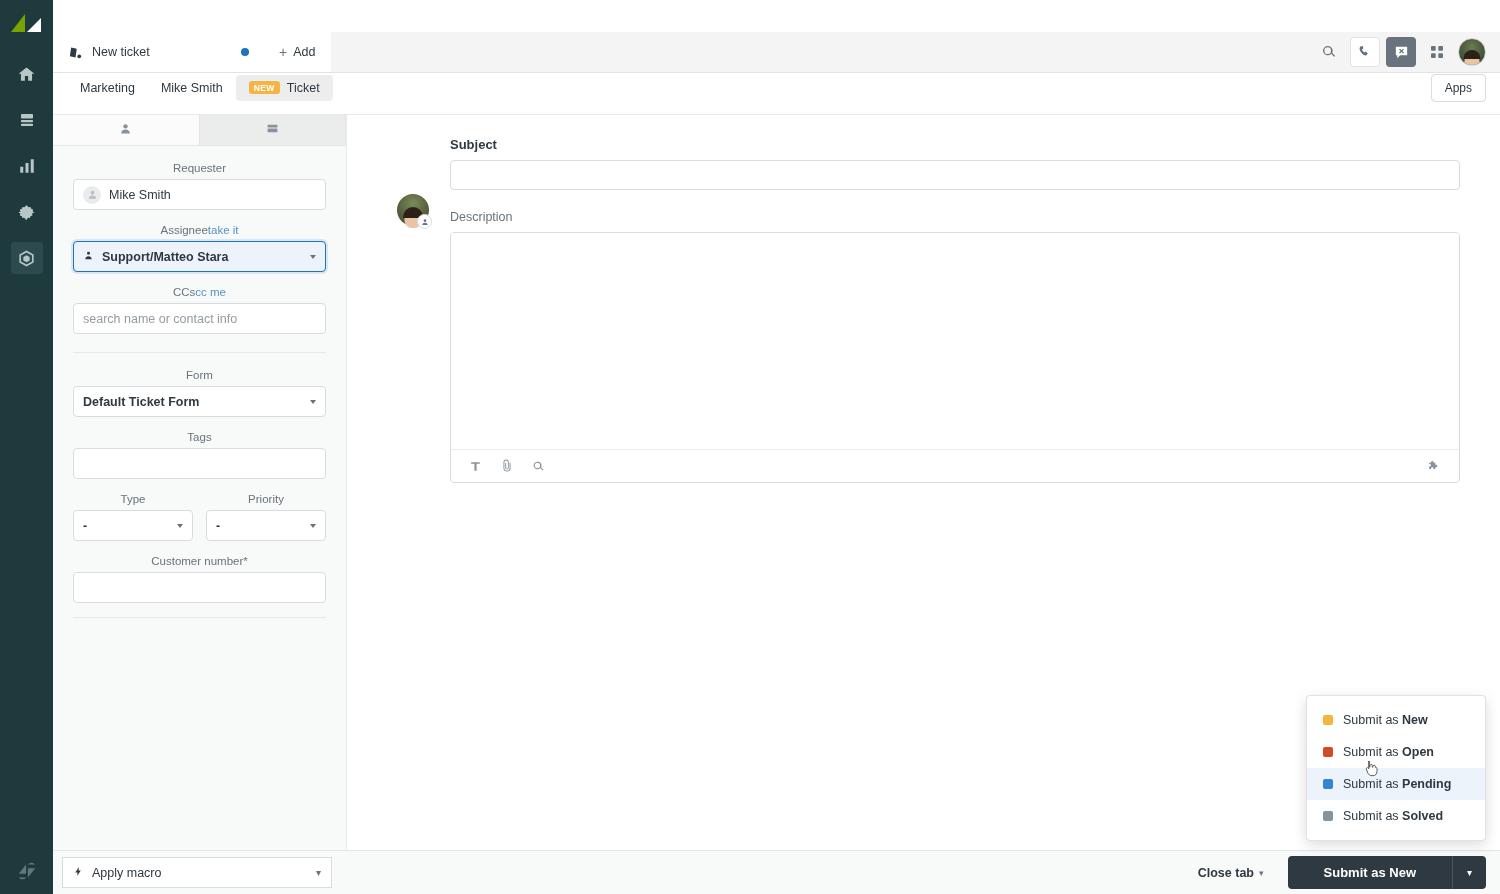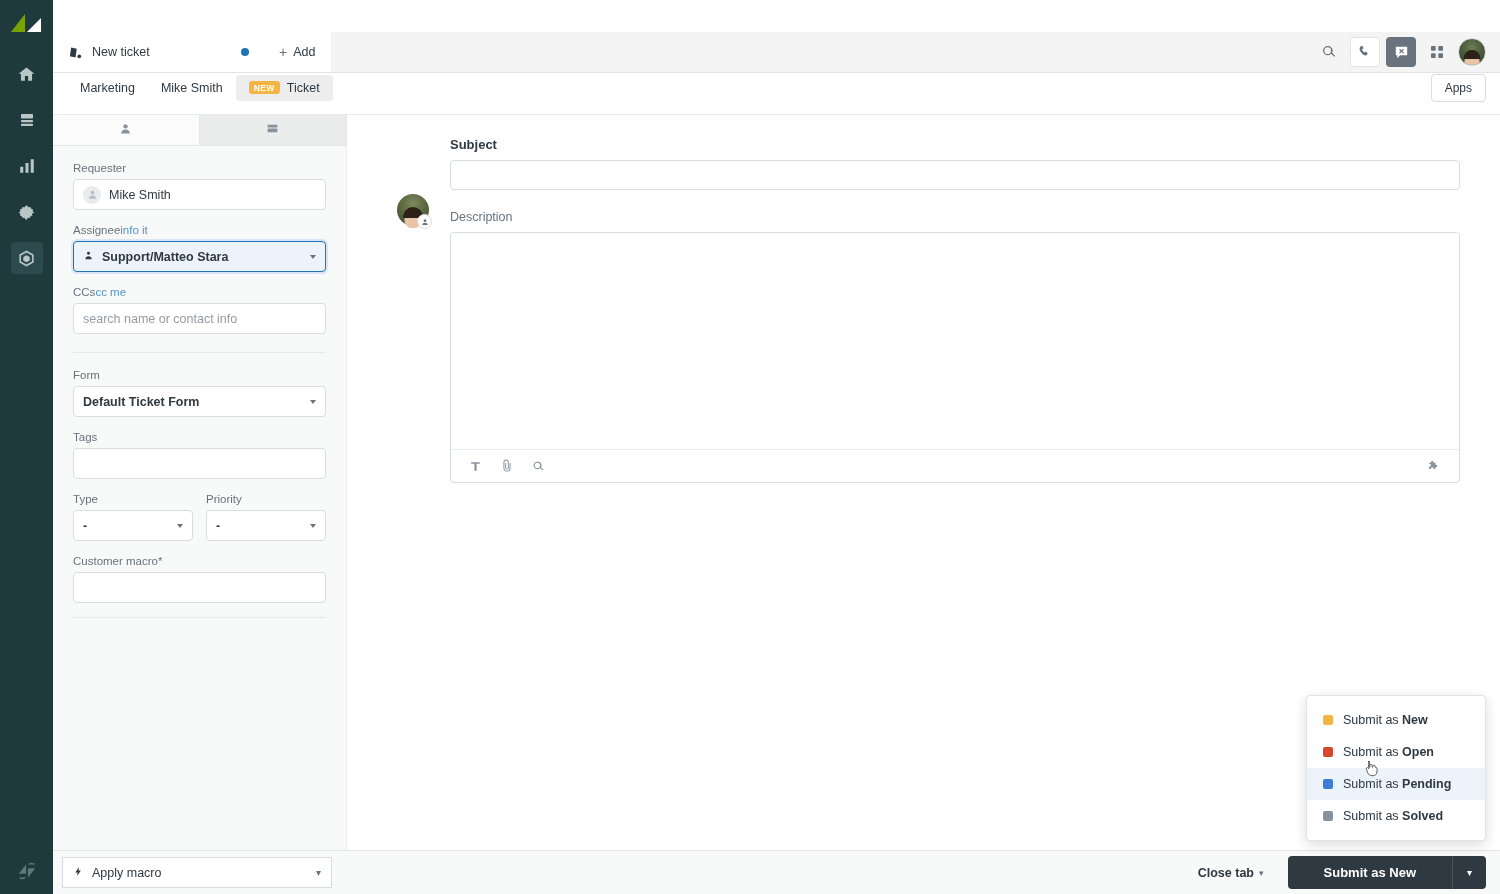--- a/index.html
+++ b/index.html
@@ -127,21 +127,21 @@
   .panel-tabs { display: flex; height: 31px; border-bottom: 1px solid #e3e5e6; }
   .panel-tab {
     flex: 1; display: flex; align-items: center; justify-content: center;
     cursor: pointer; border-right: 1px solid #e3e5e6;
   }
   .panel-tab.active { background: #fbfbfb; }
   .panel-tab.inactive { background: #ebecec; }
   .panel-tab svg { fill: #87929d; }
   .panel-scroll { flex: 1; padding: 16px 20px 0 20px; }
   .field { margin-bottom: 14px; }
-  .field-head { display: flex; align-items: baseline; justify-content: flex-start; margin-bottom: 5px; }
+  .field-head { display: flex; align-items: baseline; justify-content: center; margin-bottom: 5px; }
   .flabel { font-size: 11.5px; color: #68737d; }
   .flink { font-size: 11.5px; color: #5293c7; cursor: pointer; }
   .fbox {
     height: 31px; background: #ffffff;
     border: 1px solid #d8dcde; border-radius: 4px;
     display: flex; align-items: center; gap: 8px;
     padding: 0 9px; font-size: 12.5px; color: #2f3941;
     cursor: text;
   }
   .fbox.select { cursor: pointer; font-weight: bold; }
@@ -423,21 +423,21 @@
                     <path d="M4 21c0-4.4 3.6-7 8-7s8 2.6 8 7z"></path>
                   </svg>
               </span>
               <span>Mike Smith</span>
             </div>
           </div>
 
           <div class="field">
             <div class="field-head">
               <span class="flabel">Assignee</span>
-              <span class="flink">info it</span>
+              <span class="flink">take it</span>
             </div>
             <div class="fbox select focused">
               <span>
                 <svg width="11" height="11" viewBox="0 0 24 24" fill="#2f3941">
                     <circle cx="12" cy="7" r="3.2"></circle>
                     <path d="M5 20c0-3.9 3.1-6.2 7-6.2s7 2.3 7 6.2z"></path>
                   </svg>
               </span>
               <span>Support/Matteo Stara</span>
               <span class="caret"></span>
@@ -491,21 +491,21 @@
               </div>
               <div class="fbox select">
                 <span>-</span>
                 <span class="caret"></span>
               </div>
             </div>
           </div>
 
           <div class="field">
             <div class="field-head">
-              <span class="flabel">Customer macro*</span>
+              <span class="flabel">Customer number*</span>
             </div>
             <div class="fbox">
               <span></span>
             </div>
           </div>
 
           <div class="panel-foot-line"></div>
         </div>
       </div>
 

